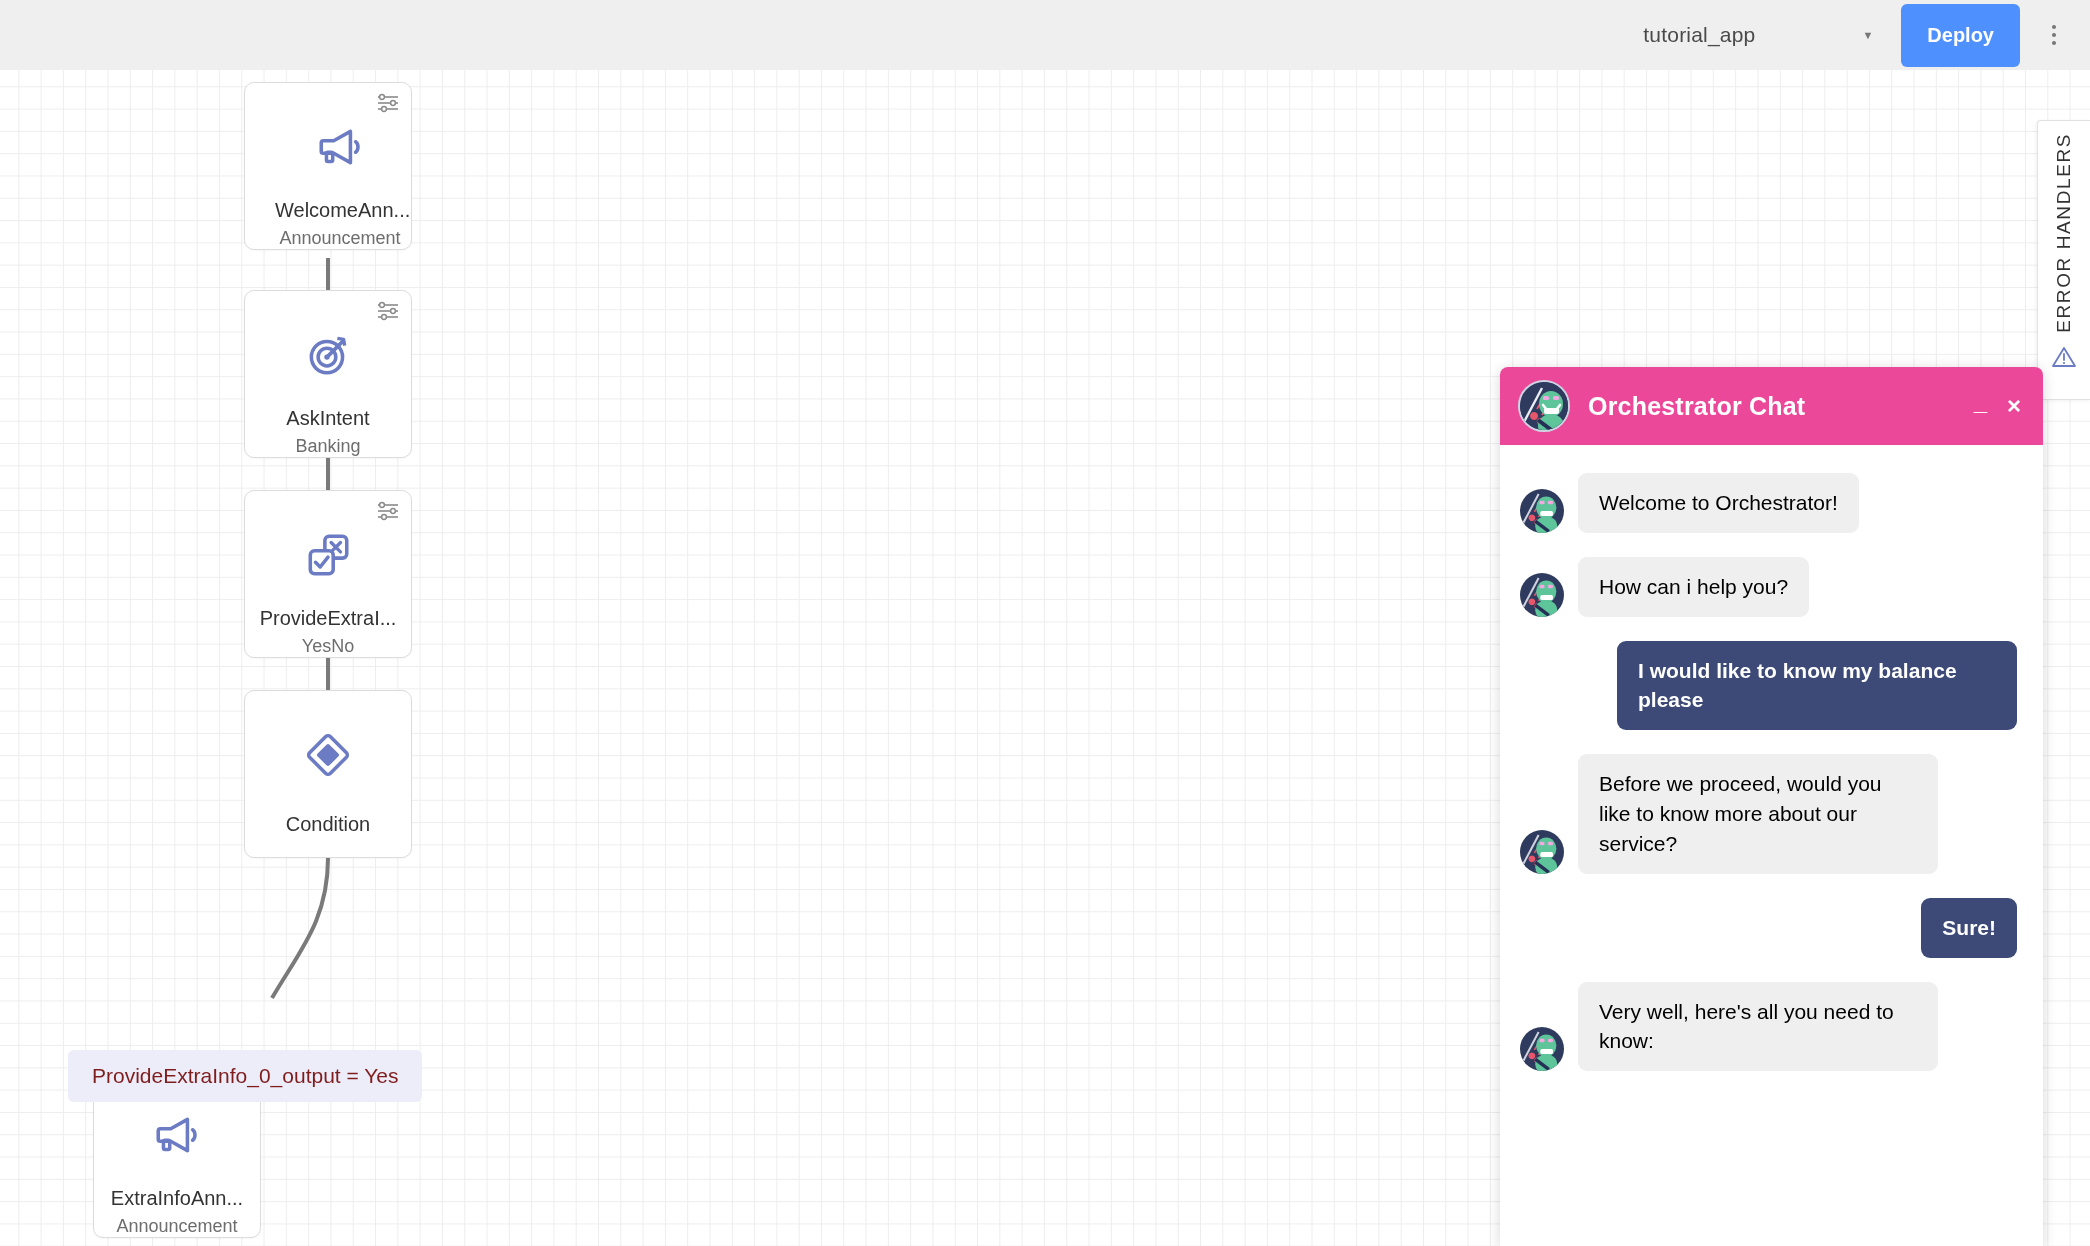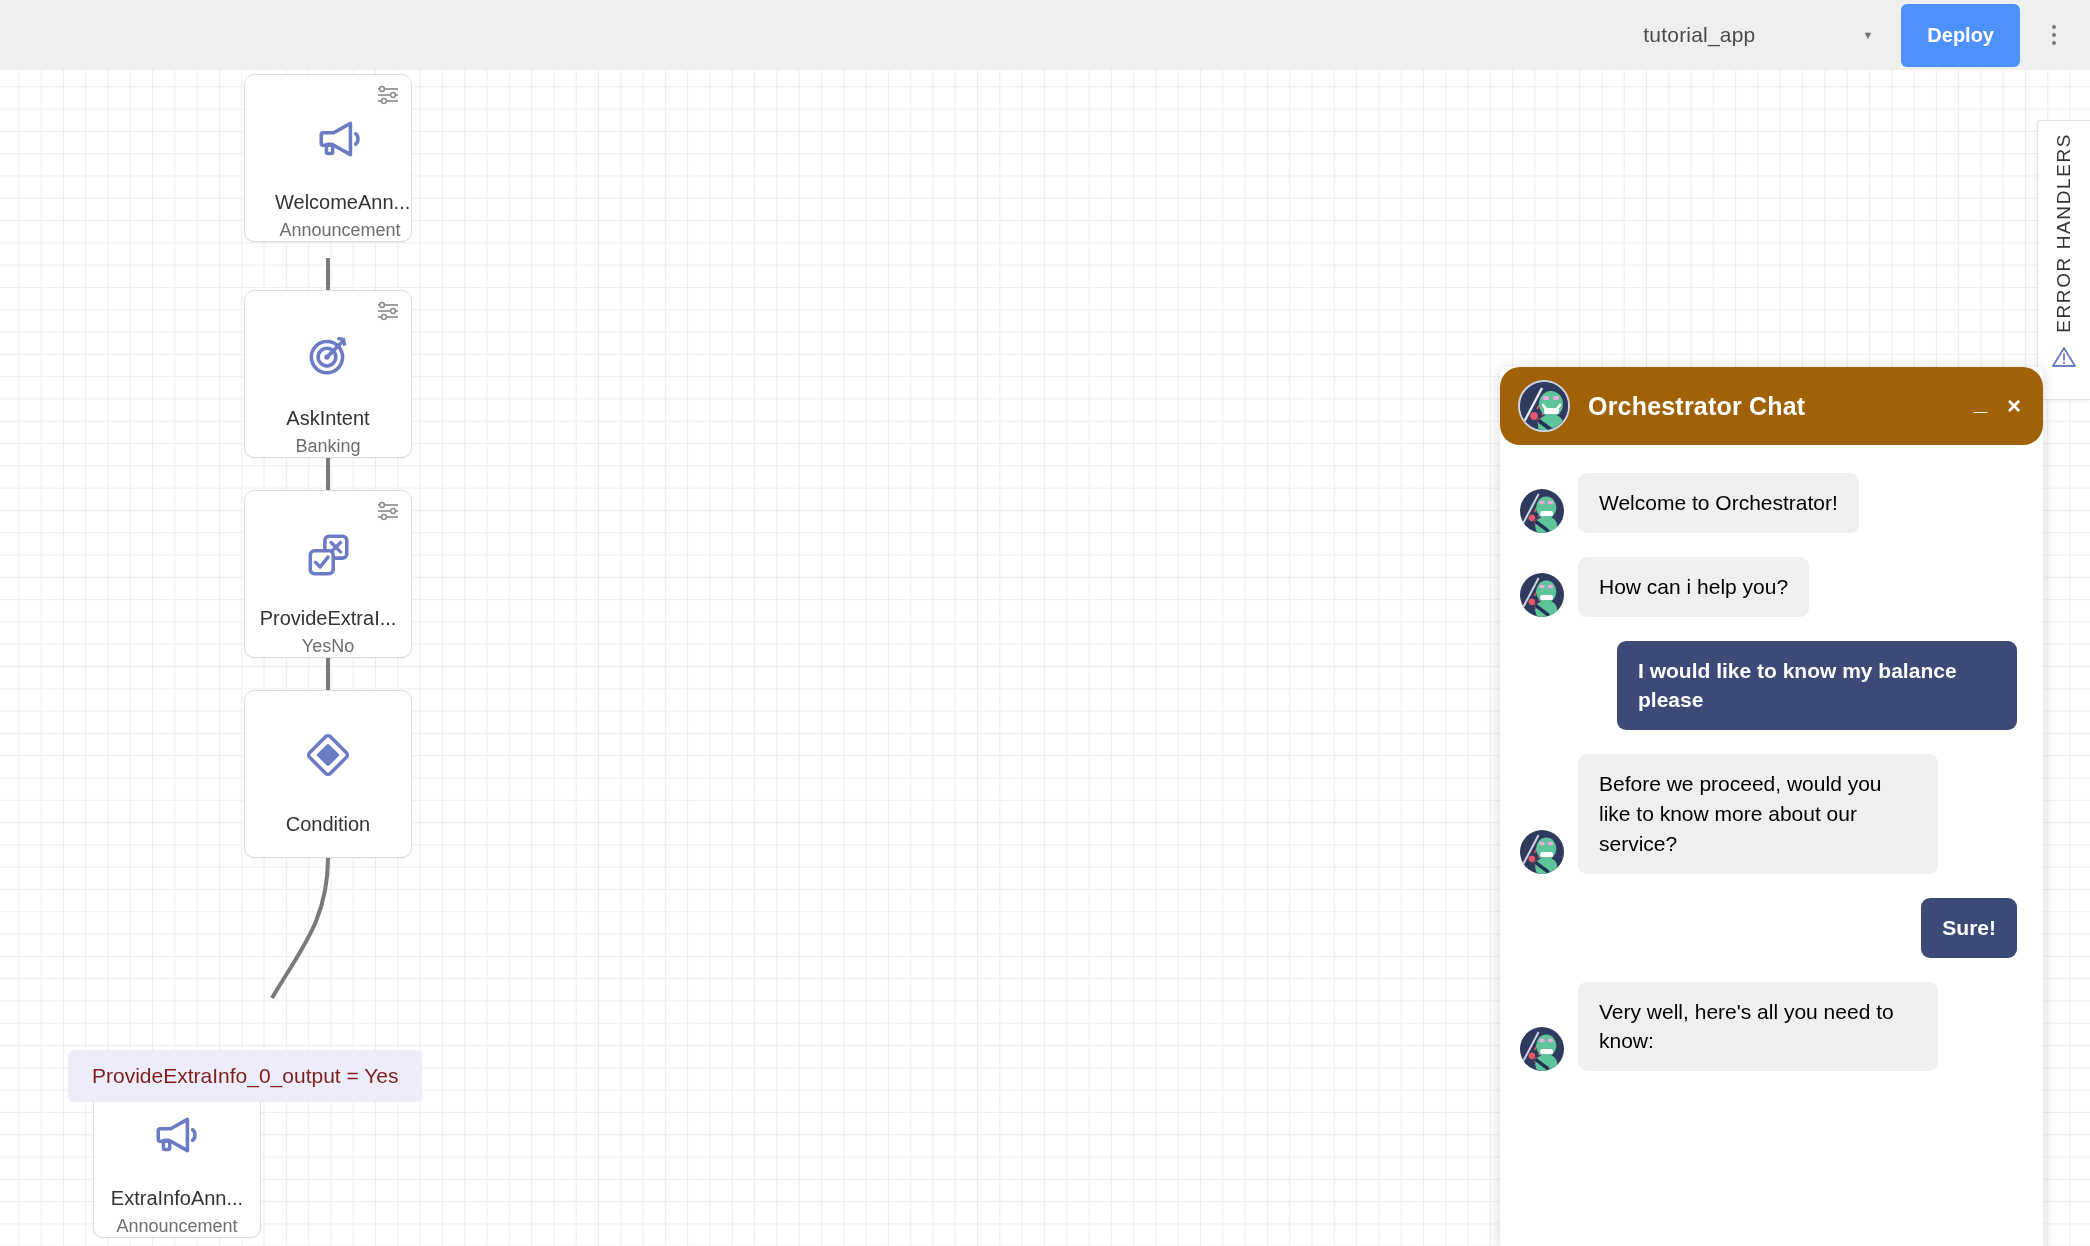--- a/index.html
+++ b/index.html
@@ -147,24 +147,23 @@
     width: 543px; height: 879px;
     background: #ffffff;
     border-radius: 8px 8px 0 0;
     box-shadow: 0 2px 14px rgba(0,0,0,0.16);
     display: flex; flex-direction: column;
     overflow: hidden;
     z-index: 50;
   }
   #chat-header {
     height: 78px; flex: 0 0 78px;
-    background: #a16207;
+    background: #ec4899;
     display: flex; align-items: center;
     padding: 0 22px 0 18px;
-    border-radius: 20px;
   }
   .avatar {
     width: 52px; height: 52px; border-radius: 50%;
     overflow: hidden; flex: 0 0 52px;
     background: #2f3b5e;
   }
   #chat-header .avatar { border: 2px solid #cfd4e4; }
   #chat-title {
     color: #ffffff; font-size: 25px; font-weight: bold;
     margin-left: 18px; flex: 1;
@@ -237,21 +236,21 @@
   <div id="canvas">
 
     <svg id="edges" viewBox="0 0 2090 1176">
       <path d="M328,188 L328,220" stroke="#7a7a7a" stroke-width="4" fill="none"></path>
       <path d="M328,388 L328,420" stroke="#7a7a7a" stroke-width="4" fill="none"></path>
       <path d="M328,588 L328,620" stroke="#7a7a7a" stroke-width="4" fill="none"></path>
       <path d="M328,788 C328,850 300,880 272,928" stroke="#7a7a7a" stroke-width="4" fill="none"></path>
       <path d="M238,1000 L212,1032" stroke="#7a7a7a" stroke-width="4" fill="none"></path>
     </svg>
 
-    <div class="node" style="left:244px; top:4px;padding-left:24px;">
+    <div class="node" style="left:244px; top:12px;padding-left:24px;">
       <div class="settings-icon">
         <svg viewBox="0 0 22 20" width="22" height="20">
           <line x1="1" y1="4" x2="21" y2="4" stroke="#8a8a8a" stroke-width="1.6"></line>
           <line x1="1" y1="10" x2="21" y2="10" stroke="#8a8a8a" stroke-width="1.6"></line>
           <line x1="1" y1="16" x2="21" y2="16" stroke="#8a8a8a" stroke-width="1.6"></line>
           <circle cx="5" cy="4" r="2.4" fill="#fff" stroke="#8a8a8a" stroke-width="1.5"></circle>
           <circle cx="16" cy="10" r="2.4" fill="#fff" stroke="#8a8a8a" stroke-width="1.5"></circle>
           <circle cx="7" cy="16" r="2.4" fill="#fff" stroke="#8a8a8a" stroke-width="1.5"></circle>
         </svg>
       </div>

